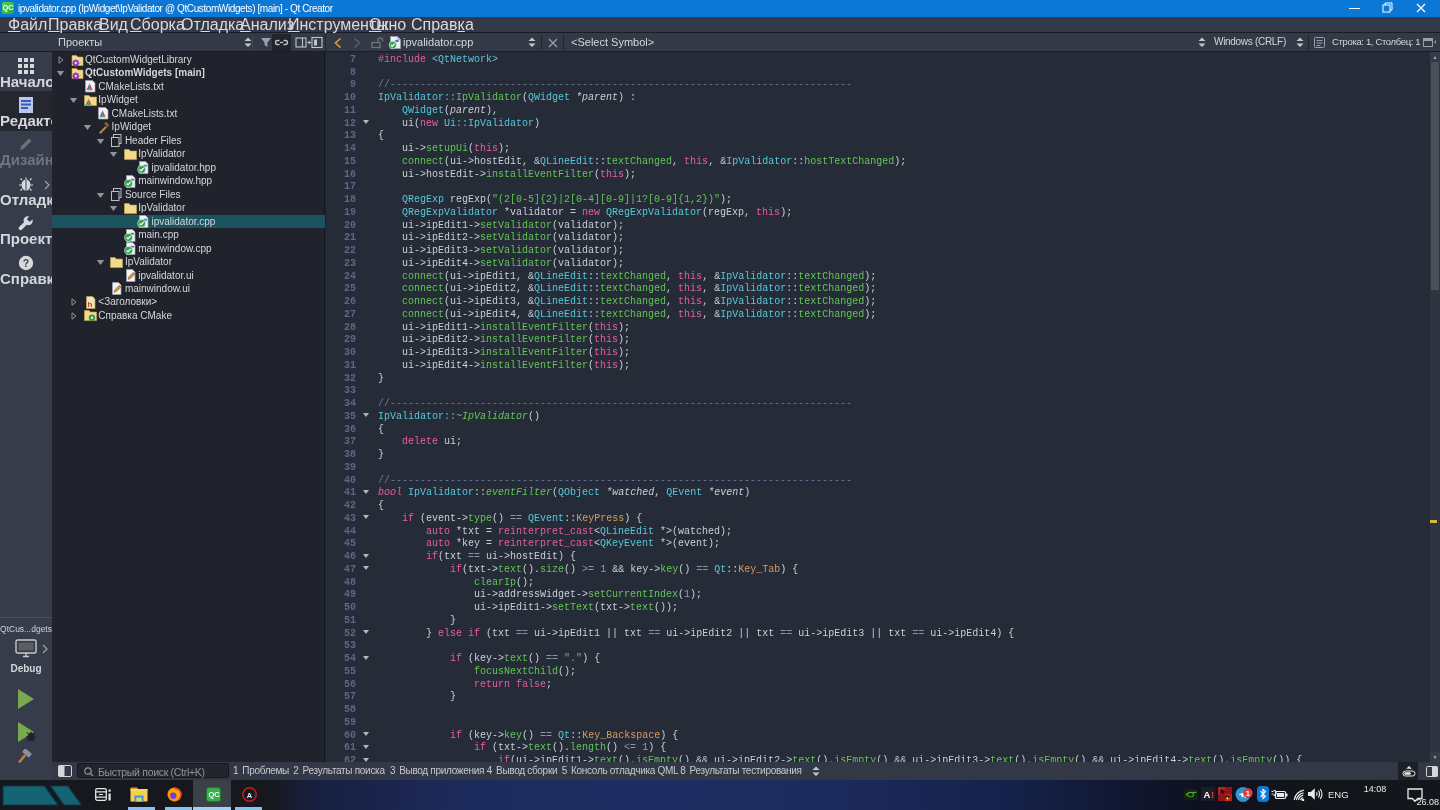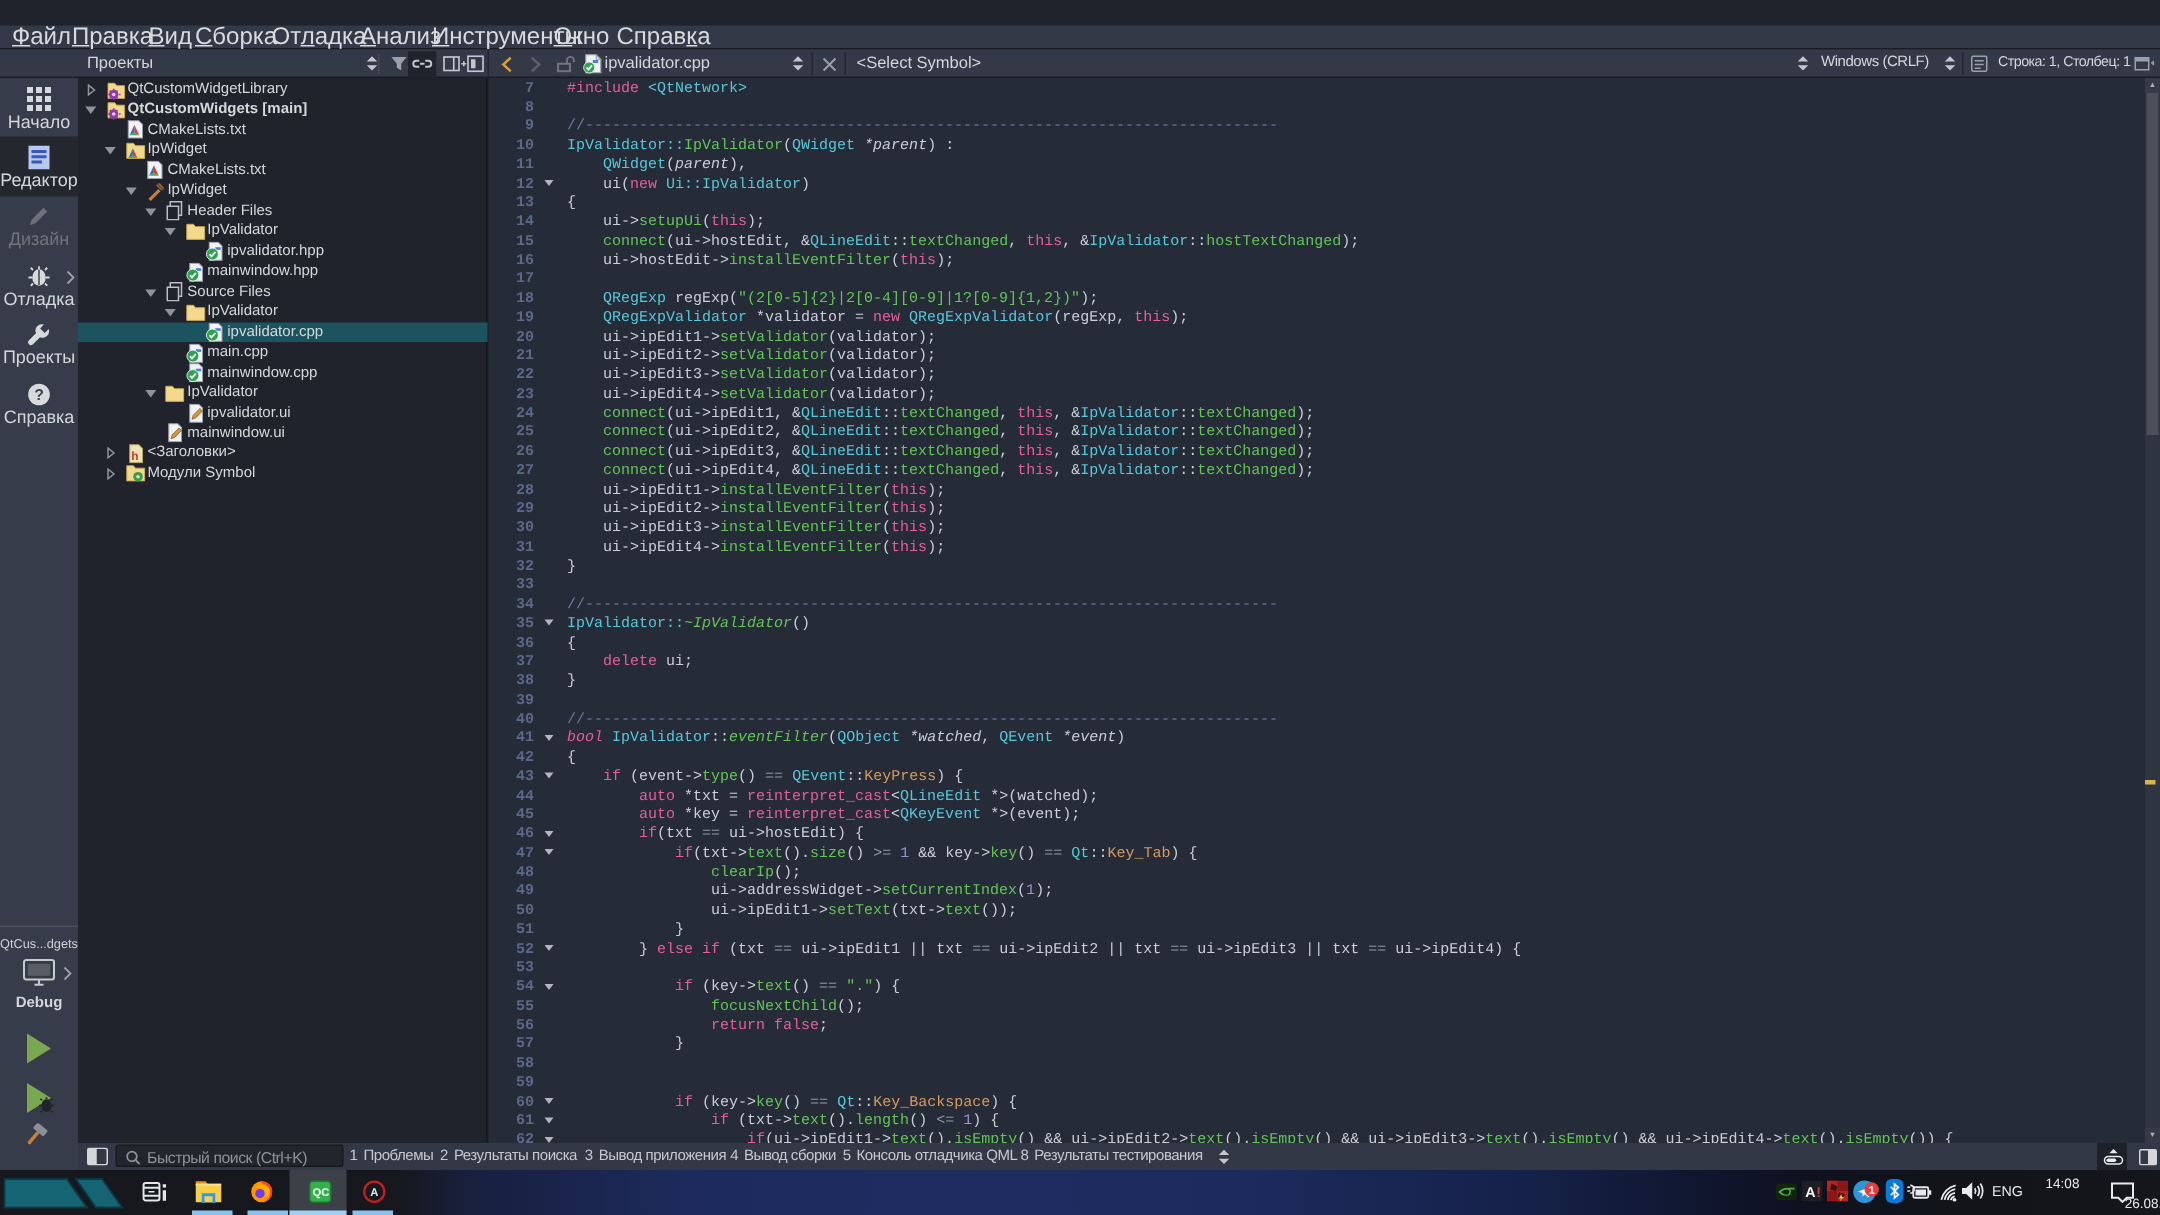--- a/index.html
+++ b/index.html
@@ -20,21 +20,21 @@
 #menubar u { text-decoration:underline; text-underline-offset:1px; }
 
 
 #toolbar { position:absolute; left:0; top:33px; width:1440px; height:19px; background:#333947; border-bottom:1px solid #1b1d23; }
 #toolbar .lbl { position:absolute; top:3px; font-size:11px; color:#d3d6db; }
 .tico { position:absolute; top:3px; }
 
 
 #sidebar { position:absolute; left:0; top:52px; width:52px; height:728px; background:#363c49; }
 .mode { position:absolute; left:0; width:52px; height:40px; text-align:center; }
-.mode .lab { position:absolute; left:0; width:52px; top:24.5px; font-size:12px; line-height:9px; font-weight:normal; color:#d4d6da; }
+.mode .lab { position:absolute; left:0; width:52px; top:24.5px; font-size:15px; line-height:9px; font-weight:bold; color:#d4d6da; }
 .mode.dis .lab { color:#70747c; }
 .mode.sel { background:#24272d; }
 .micon { position:absolute; left:18px; top:5.6px; width:16px; height:16px; }
 #tree { position:absolute; left:52px; top:52px; width:273px; height:710px; background:#20232b; border-right:1px solid #15171c; }
 .trow { position:absolute; height:13.47px; font-size:10px; line-height:13.47px; color:#d5d7db; white-space:nowrap; }
 .trow.sel { left:0; width:273px; background:#1b535e; }
 .tlab { position:absolute; top:0; }
 
 
 #editor { position:absolute; left:326px; top:52px; width:1114px; height:710px; background:#262b38; overflow:hidden; }
@@ -69,20 +69,34 @@
 
 
 #taskbar { position:absolute; left:0; top:780px; width:1440px; height:30px; background:#16181d; overflow:hidden; }
 #tbgrad { position:absolute; left:0; top:0; width:1440px; height:30px;
   background:linear-gradient(90deg,#16181d 0%, #16181d 18.5%, #182040 22%, #1d2a5c 32%, #1e2c62 45%, #1c2a5c 58%, #16224b 70%, #101731 78%, #0e1120 83%, #121419 90%, #14161b 100%); }
 .tbtxt { position:absolute; color:#e8eaee; font-size:10px; }
 
 </style></head>
 <body>
 <div id="root">
+<div id="titlebar">
+  <div id="qcicon">QC</div>
+  <div class="ttl">ipvalidator.cpp (IpWidget\IpValidator @ QtCustomWidgets) [main] - Qt Creator</div>
+  <svg class="winbtn" style="left:1340px" width="30" height="17">
+        <rect x="9" y="8" width="11" height="1" fill="#fff"></rect>
+      </svg>
+  <svg class="winbtn" style="left:1372px" width="30" height="17">
+        <rect x="11" y="5" width="7" height="7" fill="none" stroke="#fff"></rect>
+        <path d="M13 5 v-2 h7 v7 h-2" fill="none" stroke="#fff"></path>
+      </svg>
+  <svg class="winbtn" style="left:1406px" width="30" height="17">
+        <path d="M11 4 L19 12 M19 4 L11 12" stroke="#fff" stroke-width="1.2"></path>
+      </svg>
+</div>
 <div id="menubar">
   <span style="left:8px"><u>Ф</u>айл</span>
   <span style="left:48px"><u>П</u>равка</span>
   <span style="left:99px"><u>В</u>ид</span>
   <span style="left:130px"><u>С</u>борка</span>
   <span style="left:181px">От<u>л</u>адка</span>
   <span style="left:240px"><u>А</u>нализ</span>
   <span style="left:288px"><u>И</u>нструменты</span>
   <span style="left:369px"><u>О</u>кно</span>
   <span style="left:411px">Справ<u>к</u>а</span>
@@ -470,21 +484,21 @@
       </div>
 <div class="trow" style="top:256.93px;left:0;width:273px">
         <svg class="abs" style="left:18.3px;top:3px" width="8" height="8">
           <path d="M2 0.8 L6 4 L2 7.2 Z" fill="none" stroke="#8f939b" stroke-width="1"></path>
         </svg>
         <svg class="abs" style="left:31.8px;top:0.5px" width="13" height="13" viewBox="0 0 13 13">
           <path d="M0.5 1.5 h4.5 l1.3 1.6 h6.2 v8.5 h-12 z" fill="#f3d98c" stroke="#c8a850" stroke-width="0.6"></path>
           <circle cx="8" cy="8.8" r="3.2" fill="#3f9a48"></circle>
           <circle cx="8" cy="8.8" r="1.2" fill="#d8ecd8"></circle>
         </svg>
-        <span class="tlab" style="left:46.3px;font-weight:normal">Модули Symbol</span>
+        <span class="tlab" style="left:46.3px;font-weight:normal">Справка CMake</span>
       </div>
 </div>
 <div id="editor">
 <pre class="gut">7
 8
 9
 10
 11
 12
 13

